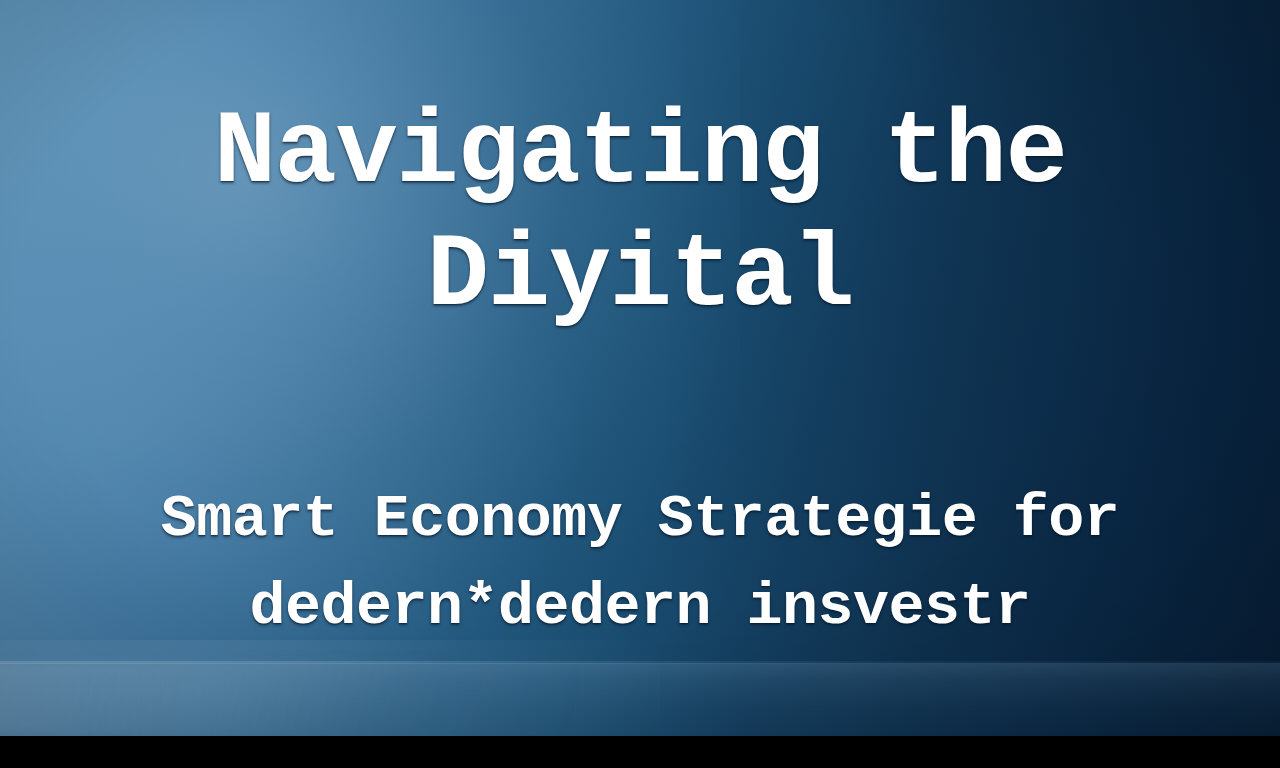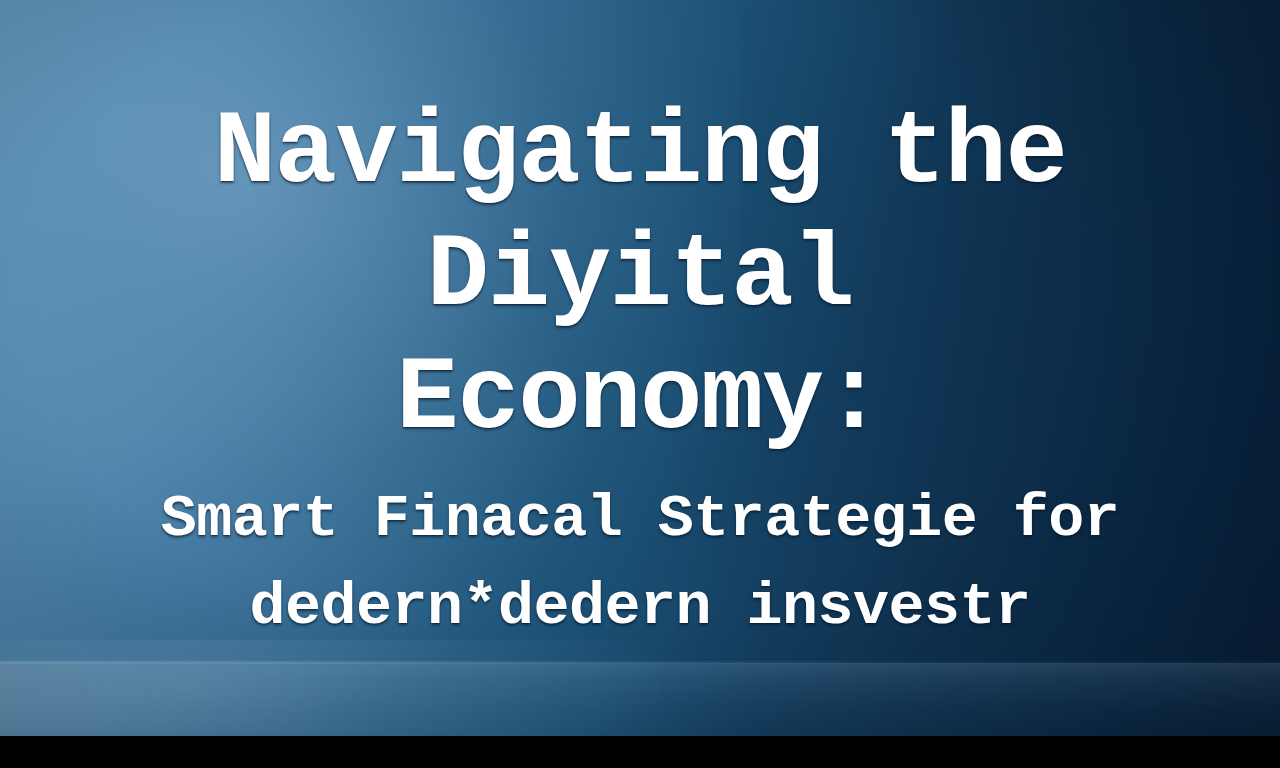--- a/index.html
+++ b/index.html
@@ -209,20 +209,19 @@
   <div class="floor-seam"></div>
 
   <div class="vignette-all"></div>
 
   <div class="text-layer">
 
     <div class="title-line" id="t1">Navigating the</div>
 
     <div class="title-line" id="t2">Diyital</div>
 
-    <div class="title-line" id="t3">Economy:</div>
-
-    <div class="sub-line" id="s1">Smart Finacal Strategie for</div>
+
+    <div class="sub-line" id="s1">Smart Economy Strategie for</div>
 
     <div class="sub-line" id="s2">dedern*dedern insvestr</div>
 
   </div>
 </div>
 
 </body></html>

